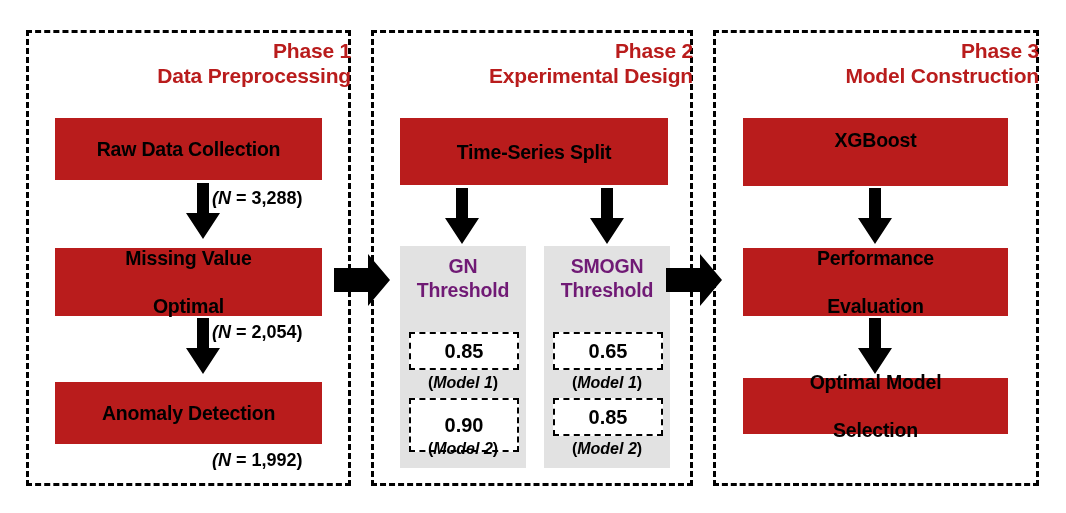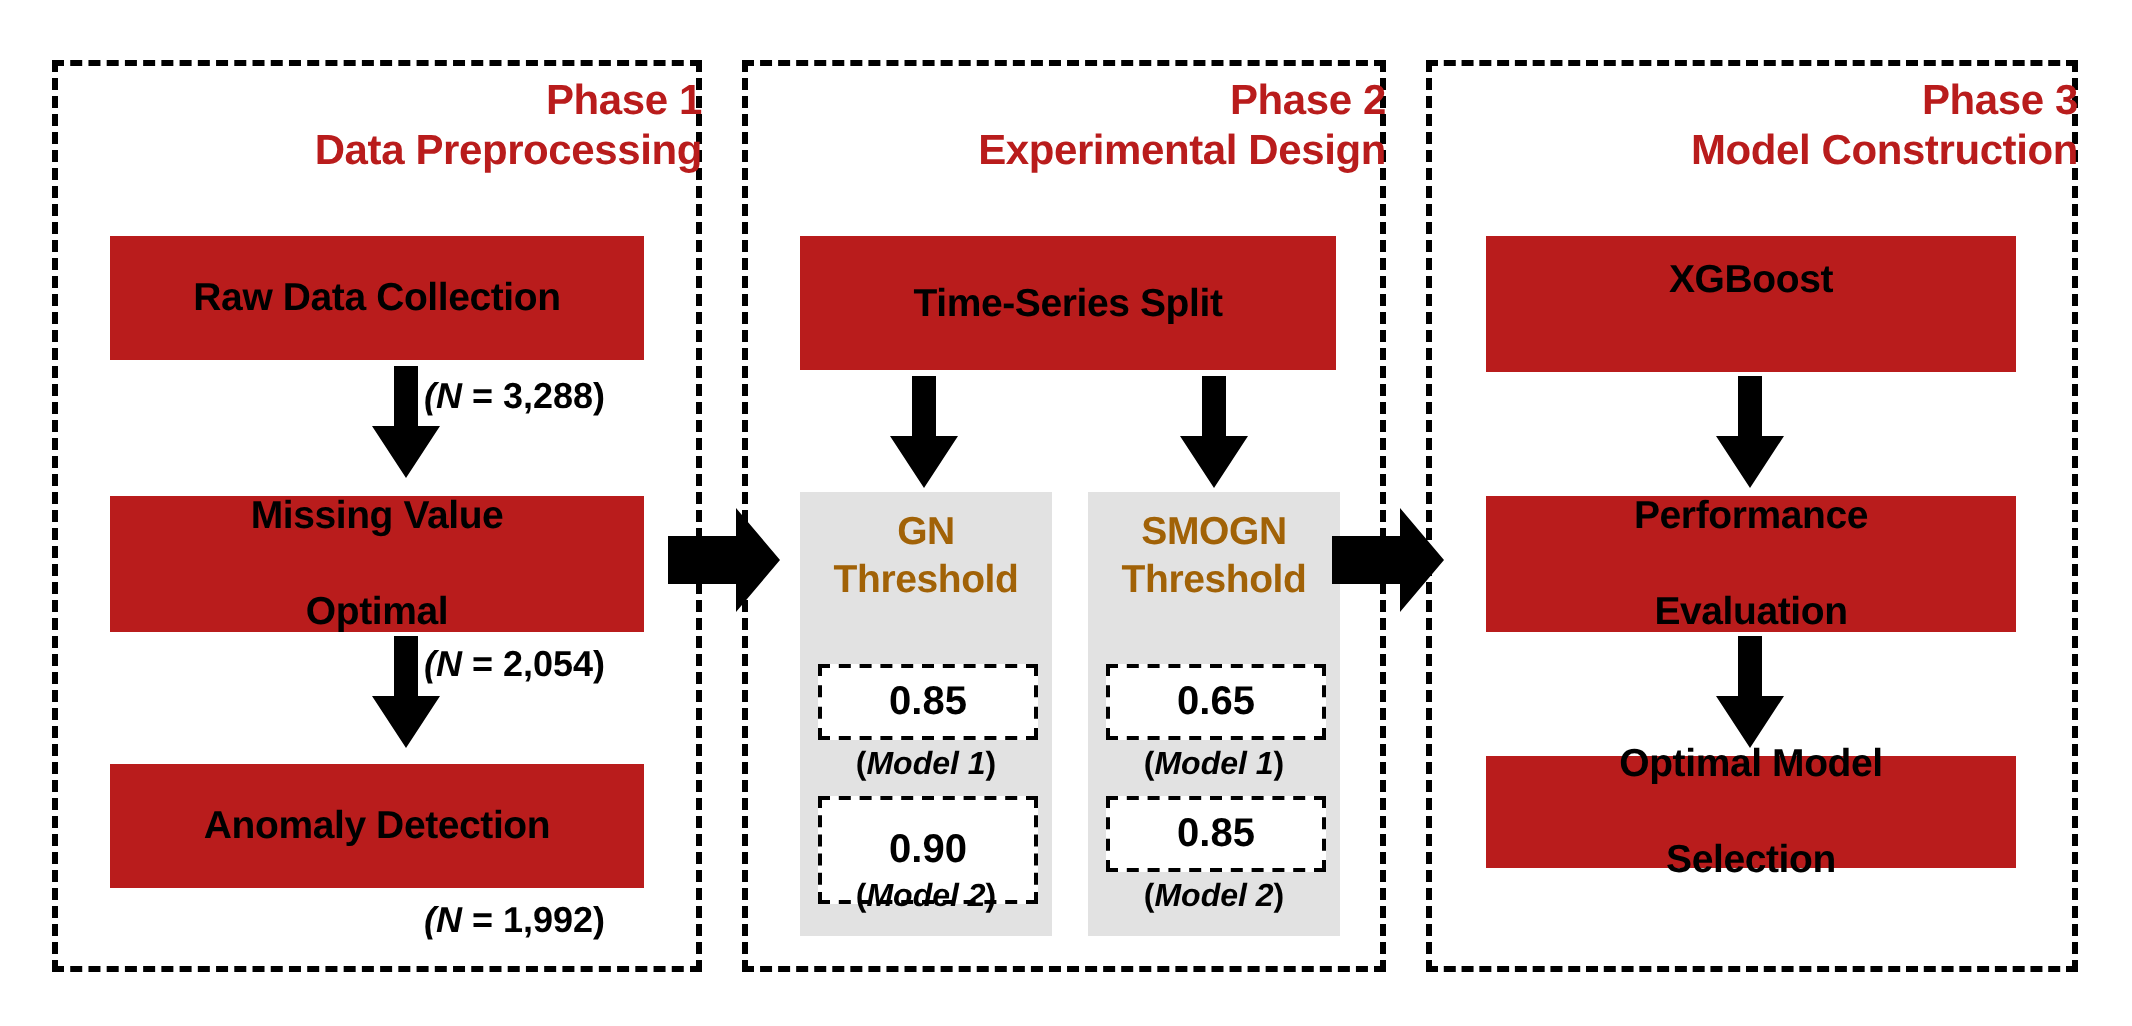--- a/index.html
+++ b/index.html
@@ -70,21 +70,21 @@
     box-sizing: border-box;
   }
   .panel-head {
     position: absolute;
     left: 0; right: 0;
     top: 8px;
     text-align: center;
     font-weight: bold;
     font-size: 19.5px;
     line-height: 24px;
-    color: #a16207;
+    color: #701a75;
     letter-spacing: -0.2px;
   }
 
   
   .tbox {
     position: absolute;
     background: #ffffff;
     border: 2.5px dashed #000000;
     box-sizing: border-box;
     display: flex;

